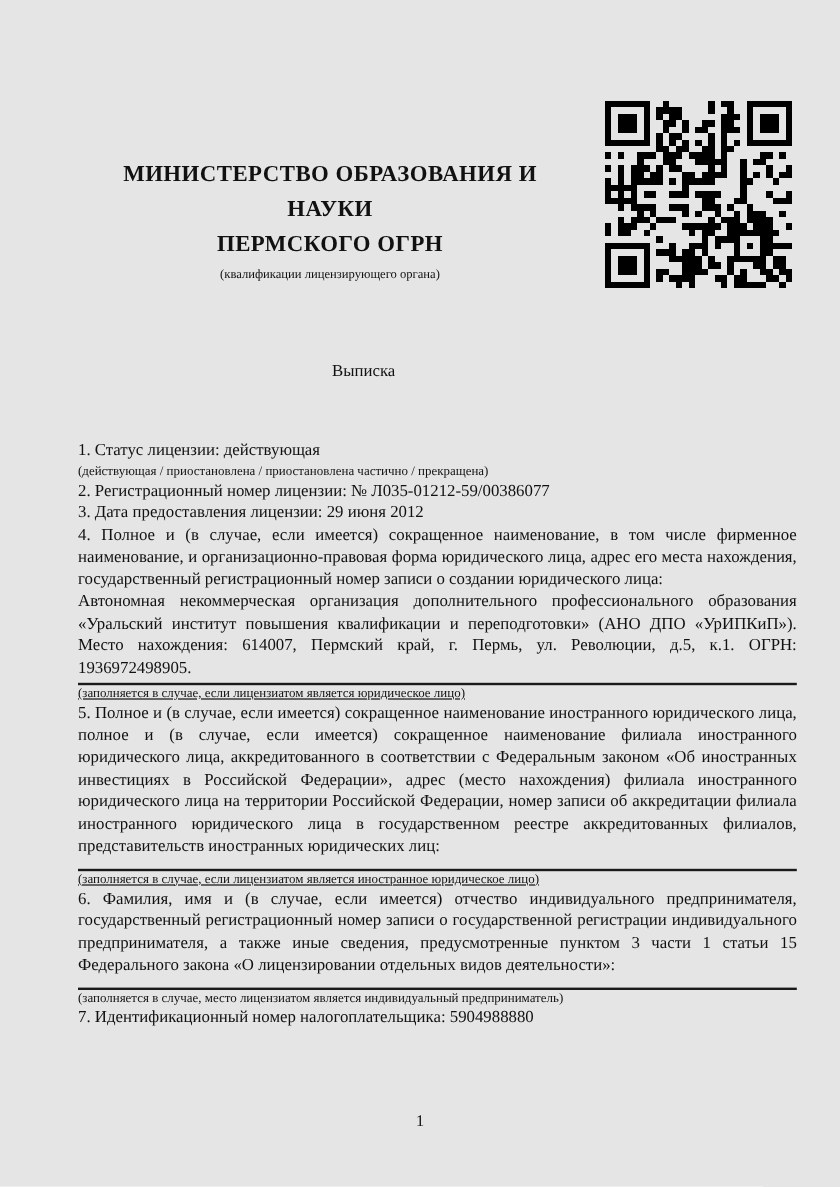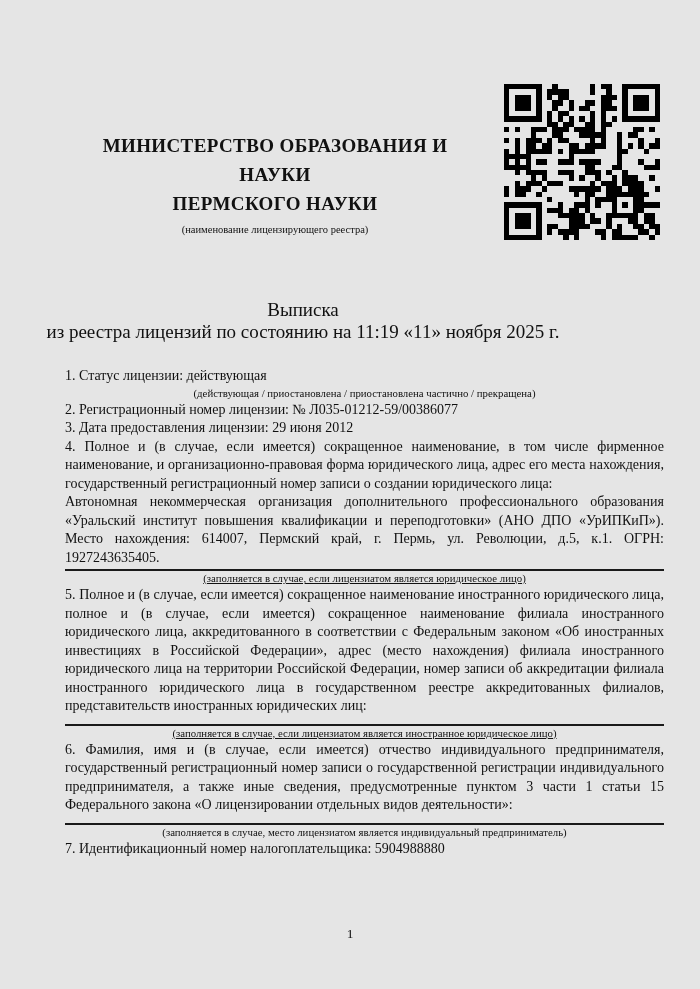--- a/index.html
+++ b/index.html
@@ -47,39 +47,38 @@
   }
   .qr svg { display: block; width: 156px; height: 156px; }
 
   
   .doc-title {
     position: absolute;
     top: 299px;
     left: 0;
     width: 606px;
     text-align: center;
-    font-size: 19px;
+    font-size: 14px;
     line-height: 21.5px;
   }
 
   
   .content {
     position: absolute;
     top: 367px;
     left: 65px;
     width: 599px;
     font-size: 14px;
     line-height: 18.5px;
   }
   .content p { margin: 0; }
   .just { text-align: justify; }
   .note {
     font-size: 10.8px;
     line-height: 15px;
-    text-align: center;
     margin-top: 2px;
   }
   .rule {
     border: none;
     border-top: 2px solid #1a1a1a;
     margin: 2px 0 0 0;
   }
   .rule.gap { margin-top: 8px; }
   .mb19 { margin-bottom: 19px; }
   .mb17 { margin-bottom: 17px; }
@@ -97,49 +96,48 @@
     font-size: 13.5px;
   }
 </style>
 </head>
 <body>
 
 <div class="page">
 
   <div class="header-text">
     <div class="org-name">МИНИСТЕРСТВО ОБРАЗОВАНИЯ И НАУКИ</div>
-    <div class="org-name">ПЕРМСКОГО НАУКИ</div>
-    <div class="org-caption">(наименование лицензирующего реестра)</div>
+    <div class="org-name">ПЕРМСКОГО ОГРН</div>
+    <div class="org-caption">(квалификации лицензирующего органа)</div>
   </div>
 
   <div class="qr">
     <svg id="qr-svg" viewBox="0 0 29 29" shape-rendering="crispEdges" xmlns="http://www.w3.org/2000/svg">
         <path d="M0 0h1v1h-1zM1 0h1v1h-1zM2 0h1v1h-1zM3 0h1v1h-1zM4 0h1v1h-1zM5 0h1v1h-1zM6 0h1v1h-1zM0 1h1v1h-1zM6 1h1v1h-1zM0 2h1v1h-1zM2 2h1v1h-1zM3 2h1v1h-1zM4 2h1v1h-1zM6 2h1v1h-1zM0 3h1v1h-1zM2 3h1v1h-1zM3 3h1v1h-1zM4 3h1v1h-1zM6 3h1v1h-1zM0 4h1v1h-1zM2 4h1v1h-1zM3 4h1v1h-1zM4 4h1v1h-1zM6 4h1v1h-1zM0 5h1v1h-1zM6 5h1v1h-1zM0 6h1v1h-1zM1 6h1v1h-1zM2 6h1v1h-1zM3 6h1v1h-1zM4 6h1v1h-1zM5 6h1v1h-1zM6 6h1v1h-1zM22 0h1v1h-1zM23 0h1v1h-1zM24 0h1v1h-1zM25 0h1v1h-1zM26 0h1v1h-1zM27 0h1v1h-1zM28 0h1v1h-1zM22 1h1v1h-1zM28 1h1v1h-1zM22 2h1v1h-1zM24 2h1v1h-1zM25 2h1v1h-1zM26 2h1v1h-1zM28 2h1v1h-1zM22 3h1v1h-1zM24 3h1v1h-1zM25 3h1v1h-1zM26 3h1v1h-1zM28 3h1v1h-1zM22 4h1v1h-1zM24 4h1v1h-1zM25 4h1v1h-1zM26 4h1v1h-1zM28 4h1v1h-1zM22 5h1v1h-1zM28 5h1v1h-1zM22 6h1v1h-1zM23 6h1v1h-1zM24 6h1v1h-1zM25 6h1v1h-1zM26 6h1v1h-1zM27 6h1v1h-1zM28 6h1v1h-1zM0 22h1v1h-1zM1 22h1v1h-1zM2 22h1v1h-1zM3 22h1v1h-1zM4 22h1v1h-1zM5 22h1v1h-1zM6 22h1v1h-1zM0 23h1v1h-1zM6 23h1v1h-1zM0 24h1v1h-1zM2 24h1v1h-1zM3 24h1v1h-1zM4 24h1v1h-1zM6 24h1v1h-1zM0 25h1v1h-1zM2 25h1v1h-1zM3 25h1v1h-1zM4 25h1v1h-1zM6 25h1v1h-1zM0 26h1v1h-1zM2 26h1v1h-1zM3 26h1v1h-1zM4 26h1v1h-1zM6 26h1v1h-1zM0 27h1v1h-1zM6 27h1v1h-1zM0 28h1v1h-1zM1 28h1v1h-1zM2 28h1v1h-1zM3 28h1v1h-1zM4 28h1v1h-1zM5 28h1v1h-1zM6 28h1v1h-1zM20 20h1v1h-1zM21 20h1v1h-1zM22 20h1v1h-1zM23 20h1v1h-1zM24 20h1v1h-1zM20 21h1v1h-1zM24 21h1v1h-1zM20 22h1v1h-1zM22 22h1v1h-1zM24 22h1v1h-1zM20 23h1v1h-1zM24 23h1v1h-1zM20 24h1v1h-1zM21 24h1v1h-1zM22 24h1v1h-1zM23 24h1v1h-1zM24 24h1v1h-1zM9 0h1v1h-1zM16 0h1v1h-1zM18 0h1v1h-1zM19 0h1v1h-1zM8 1h1v1h-1zM9 1h1v1h-1zM10 1h1v1h-1zM11 1h1v1h-1zM16 1h1v1h-1zM19 1h1v1h-1zM8 2h1v1h-1zM10 2h1v1h-1zM11 2h1v1h-1zM18 2h1v1h-1zM19 2h1v1h-1zM20 2h1v1h-1zM9 3h1v1h-1zM10 3h1v1h-1zM12 3h1v1h-1zM15 3h1v1h-1zM16 3h1v1h-1zM18 3h1v1h-1zM19 3h1v1h-1zM9 4h1v1h-1zM12 4h1v1h-1zM14 4h1v1h-1zM15 4h1v1h-1zM18 4h1v1h-1zM19 4h1v1h-1zM20 4h1v1h-1zM8 5h1v1h-1zM10 5h1v1h-1zM11 5h1v1h-1zM16 5h1v1h-1zM18 5h1v1h-1zM8 6h1v1h-1zM10 6h1v1h-1zM12 6h1v1h-1zM14 6h1v1h-1zM16 6h1v1h-1zM18 6h1v1h-1zM20 6h1v1h-1zM8 7h1v1h-1zM9 7h1v1h-1zM11 7h1v1h-1zM12 7h1v1h-1zM15 7h1v1h-1zM16 7h1v1h-1zM18 7h1v1h-1zM19 7h1v1h-1zM0 8h1v1h-1zM2 8h1v1h-1zM5 8h1v1h-1zM6 8h1v1h-1zM7 8h1v1h-1zM9 8h1v1h-1zM10 8h1v1h-1zM11 8h1v1h-1zM13 8h1v1h-1zM14 8h1v1h-1zM15 8h1v1h-1zM16 8h1v1h-1zM18 8h1v1h-1zM24 8h1v1h-1zM25 8h1v1h-1zM27 8h1v1h-1zM5 9h1v1h-1zM9 9h1v1h-1zM10 9h1v1h-1zM14 9h1v1h-1zM15 9h1v1h-1zM16 9h1v1h-1zM17 9h1v1h-1zM18 9h1v1h-1zM21 9h1v1h-1zM23 9h1v1h-1zM24 9h1v1h-1zM0 10h1v1h-1zM2 10h1v1h-1zM4 10h1v1h-1zM5 10h1v1h-1zM6 10h1v1h-1zM8 10h1v1h-1zM10 10h1v1h-1zM11 10h1v1h-1zM16 10h1v1h-1zM18 10h1v1h-1zM21 10h1v1h-1zM25 10h1v1h-1zM28 10h1v1h-1zM2 11h1v1h-1zM4 11h1v1h-1zM5 11h1v1h-1zM7 11h1v1h-1zM8 11h1v1h-1zM12 11h1v1h-1zM13 11h1v1h-1zM15 11h1v1h-1zM16 11h1v1h-1zM17 11h1v1h-1zM18 11h1v1h-1zM21 11h1v1h-1zM23 11h1v1h-1zM25 11h1v1h-1zM27 11h1v1h-1zM28 11h1v1h-1zM0 12h1v1h-1zM2 12h1v1h-1zM4 12h1v1h-1zM5 12h1v1h-1zM6 12h1v1h-1zM7 12h1v1h-1zM8 12h1v1h-1zM10 12h1v1h-1zM12 12h1v1h-1zM13 12h1v1h-1zM14 12h1v1h-1zM15 12h1v1h-1zM16 12h1v1h-1zM21 12h1v1h-1zM22 12h1v1h-1zM26 12h1v1h-1zM0 13h1v1h-1zM1 13h1v1h-1zM2 13h1v1h-1zM3 13h1v1h-1zM4 13h1v1h-1zM12 13h1v1h-1zM21 13h1v1h-1zM0 14h1v1h-1zM2 14h1v1h-1zM4 14h1v1h-1zM6 14h1v1h-1zM7 14h1v1h-1zM10 14h1v1h-1zM11 14h1v1h-1zM12 14h1v1h-1zM14 14h1v1h-1zM15 14h1v1h-1zM16 14h1v1h-1zM17 14h1v1h-1zM21 14h1v1h-1zM25 14h1v1h-1zM28 14h1v1h-1zM0 15h1v1h-1zM1 15h1v1h-1zM2 15h1v1h-1zM3 15h1v1h-1zM4 15h1v1h-1zM15 15h1v1h-1zM16 15h1v1h-1zM20 15h1v1h-1zM21 15h1v1h-1zM26 15h1v1h-1zM27 15h1v1h-1zM28 15h1v1h-1zM2 16h1v1h-1zM4 16h1v1h-1zM5 16h1v1h-1zM6 16h1v1h-1zM7 16h1v1h-1zM10 16h1v1h-1zM11 16h1v1h-1zM12 16h1v1h-1zM15 16h1v1h-1zM16 16h1v1h-1zM17 16h1v1h-1zM19 16h1v1h-1zM22 16h1v1h-1zM5 17h1v1h-1zM7 17h1v1h-1zM12 17h1v1h-1zM14 17h1v1h-1zM17 17h1v1h-1zM20 17h1v1h-1zM22 17h1v1h-1zM23 17h1v1h-1zM24 17h1v1h-1zM27 17h1v1h-1zM2 18h1v1h-1zM4 18h1v1h-1zM5 18h1v1h-1zM6 18h1v1h-1zM8 18h1v1h-1zM9 18h1v1h-1zM10 18h1v1h-1zM16 18h1v1h-1zM18 18h1v1h-1zM19 18h1v1h-1zM20 18h1v1h-1zM22 18h1v1h-1zM23 18h1v1h-1zM24 18h1v1h-1zM25 18h1v1h-1zM0 19h1v1h-1zM2 19h1v1h-1zM3 19h1v1h-1zM4 19h1v1h-1zM7 19h1v1h-1zM12 19h1v1h-1zM13 19h1v1h-1zM14 19h1v1h-1zM15 19h1v1h-1zM16 19h1v1h-1zM17 19h1v1h-1zM19 19h1v1h-1zM20 19h1v1h-1zM21 19h1v1h-1zM23 19h1v1h-1zM24 19h1v1h-1zM25 19h1v1h-1zM28 19h1v1h-1zM0 20h1v1h-1zM2 20h1v1h-1zM3 20h1v1h-1zM6 20h1v1h-1zM13 20h1v1h-1zM15 20h1v1h-1zM16 20h1v1h-1zM19 20h1v1h-1zM25 20h1v1h-1zM26 20h1v1h-1zM8 21h1v1h-1zM15 21h1v1h-1zM17 21h1v1h-1zM18 21h1v1h-1zM19 21h1v1h-1zM25 21h1v1h-1zM10 22h1v1h-1zM13 22h1v1h-1zM14 22h1v1h-1zM15 22h1v1h-1zM17 22h1v1h-1zM25 22h1v1h-1zM26 22h1v1h-1zM27 22h1v1h-1zM28 22h1v1h-1zM8 23h1v1h-1zM9 23h1v1h-1zM10 23h1v1h-1zM12 23h1v1h-1zM13 23h1v1h-1zM15 23h1v1h-1zM25 23h1v1h-1zM10 24h1v1h-1zM11 24h1v1h-1zM12 24h1v1h-1zM13 24h1v1h-1zM14 24h1v1h-1zM16 24h1v1h-1zM19 24h1v1h-1zM26 24h1v1h-1zM27 24h1v1h-1zM12 25h1v1h-1zM13 25h1v1h-1zM14 25h1v1h-1zM16 25h1v1h-1zM17 25h1v1h-1zM19 25h1v1h-1zM23 25h1v1h-1zM24 25h1v1h-1zM26 25h1v1h-1zM27 25h1v1h-1zM8 26h1v1h-1zM9 26h1v1h-1zM12 26h1v1h-1zM13 26h1v1h-1zM14 26h1v1h-1zM15 26h1v1h-1zM19 26h1v1h-1zM21 26h1v1h-1zM24 26h1v1h-1zM25 26h1v1h-1zM27 26h1v1h-1zM28 26h1v1h-1zM8 27h1v1h-1zM10 27h1v1h-1zM11 27h1v1h-1zM12 27h1v1h-1zM13 27h1v1h-1zM17 27h1v1h-1zM18 27h1v1h-1zM20 27h1v1h-1zM21 27h1v1h-1zM25 27h1v1h-1zM26 27h1v1h-1zM28 27h1v1h-1zM11 28h1v1h-1zM13 28h1v1h-1zM18 28h1v1h-1zM20 28h1v1h-1zM21 28h1v1h-1zM22 28h1v1h-1zM23 28h1v1h-1zM24 28h1v1h-1zM27 28h1v1h-1z" fill="#000000"></path>
       </svg>
   </div>
 
   <div class="doc-title">
     <div>Выписка</div>
-    <div>из реестра лицензий по состоянию на 11:19 «11» ноября 2025 г.</div>
   </div>
 
   <div class="content">
 
     <div>
       <p>1. Статус лицензии: действующая</p>
       <p class="note mb19">(действующая / приостановлена / приостановлена частично / прекращена)</p>
     </div>
 
     <p class="mb17">2. Регистрационный номер лицензии: № Л035-01212-59/00386077</p>
 
     <p class="mb13">3. Дата предоставления лицензии: 29 июня 2012</p>
 
     <div>
       <p class="just">4. Полное и (в случае, если имеется) сокращенное наименование, в том числе фирменное наименование, и организационно-правовая форма юридического лица, адрес его места нахождения, государственный регистрационный номер записи о создании юридического лица:</p>
-      <p class="just">Автономная некоммерческая организация дополнительного профессионального образования «Уральский институт повышения квалификации и переподготовки» (АНО ДПО «УрИПКиП»). Место нахождения: 614007, Пермский край, г. Пермь, ул. Революции, д.5, к.1. ОГРН: 1927243635405.</p>
+      <p class="just">Автономная некоммерческая организация дополнительного профессионального образования «Уральский институт повышения квалификации и переподготовки» (АНО ДПО «УрИПКиП»). Место нахождения: 614007, Пермский край, г. Пермь, ул. Революции, д.5, к.1. ОГРН: 1936972498905.</p>
       <hr class="rule">
       <p class="note mb12">(заполняется в случае, если лицензиатом является юридическое лицо)</p>
     </div>
 
     <div>
       <p class="just">5. Полное и (в случае, если имеется) сокращенное наименование иностранного юридического лица, полное и (в случае, если имеется) сокращенное наименование филиала иностранного юридического лица, аккредитованного в соответствии с Федеральным законом «Об иностранных инвестициях в Российской Федерации», адрес (место нахождения) филиала иностранного юридического лица на территории Российской Федерации, номер записи об аккредитации филиала иностранного юридического лица в государственном реестре аккредитованных филиалов, представительств иностранных юридических лиц:</p>
       <hr class="rule gap">
       <p class="note mb12">(заполняется в случае, если лицензиатом является иностранное юридическое лицо)</p>
     </div>
 

